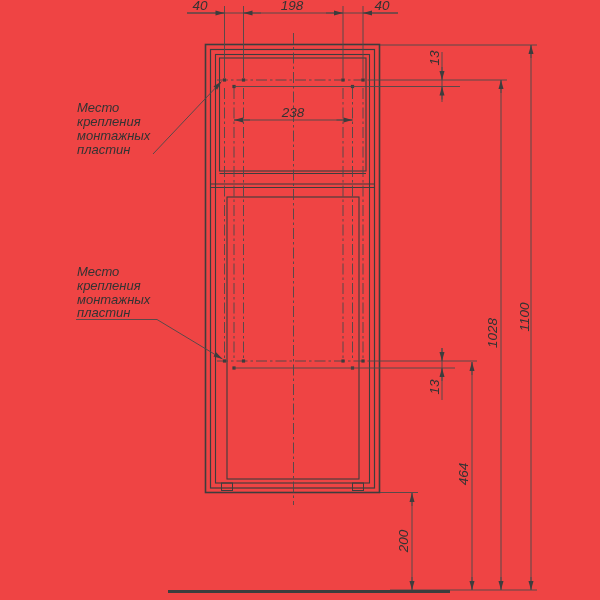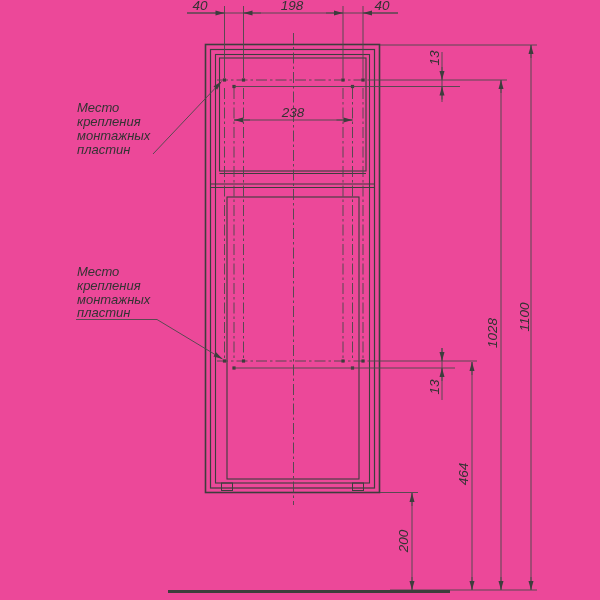--- a/index.html
+++ b/index.html
@@ -2,21 +2,21 @@
 <html><head>
 <meta charset="utf-8">
 <style>
   html,body{margin:0;padding:0;}
   body{
     width:600px;height:600px;
     background:#fafafa;
     font-family:"Liberation Sans", sans-serif;
     overflow:hidden;
   }
-  .stage{position:relative;width:600px;height:600px;background:#ec4899;}
+  .stage{position:relative;width:600px;height:600px;background:#ef4444;}
   svg{display:block;}
   .struct{stroke:#3d3d3d;fill:none;}
   .thin{stroke:#4a4a4a;stroke-width:0.9;fill:none;}
   .dashdot{stroke:#4a4a4a;stroke-width:0.9;fill:none;stroke-dasharray:11 3 2.5 3;}
   .dot{fill:#3d3d3d;stroke:none;}
   .dimtext{
     font-family:"Liberation Sans", sans-serif;
     font-style:italic;
     font-size:13.5px;
     fill:#333333;

